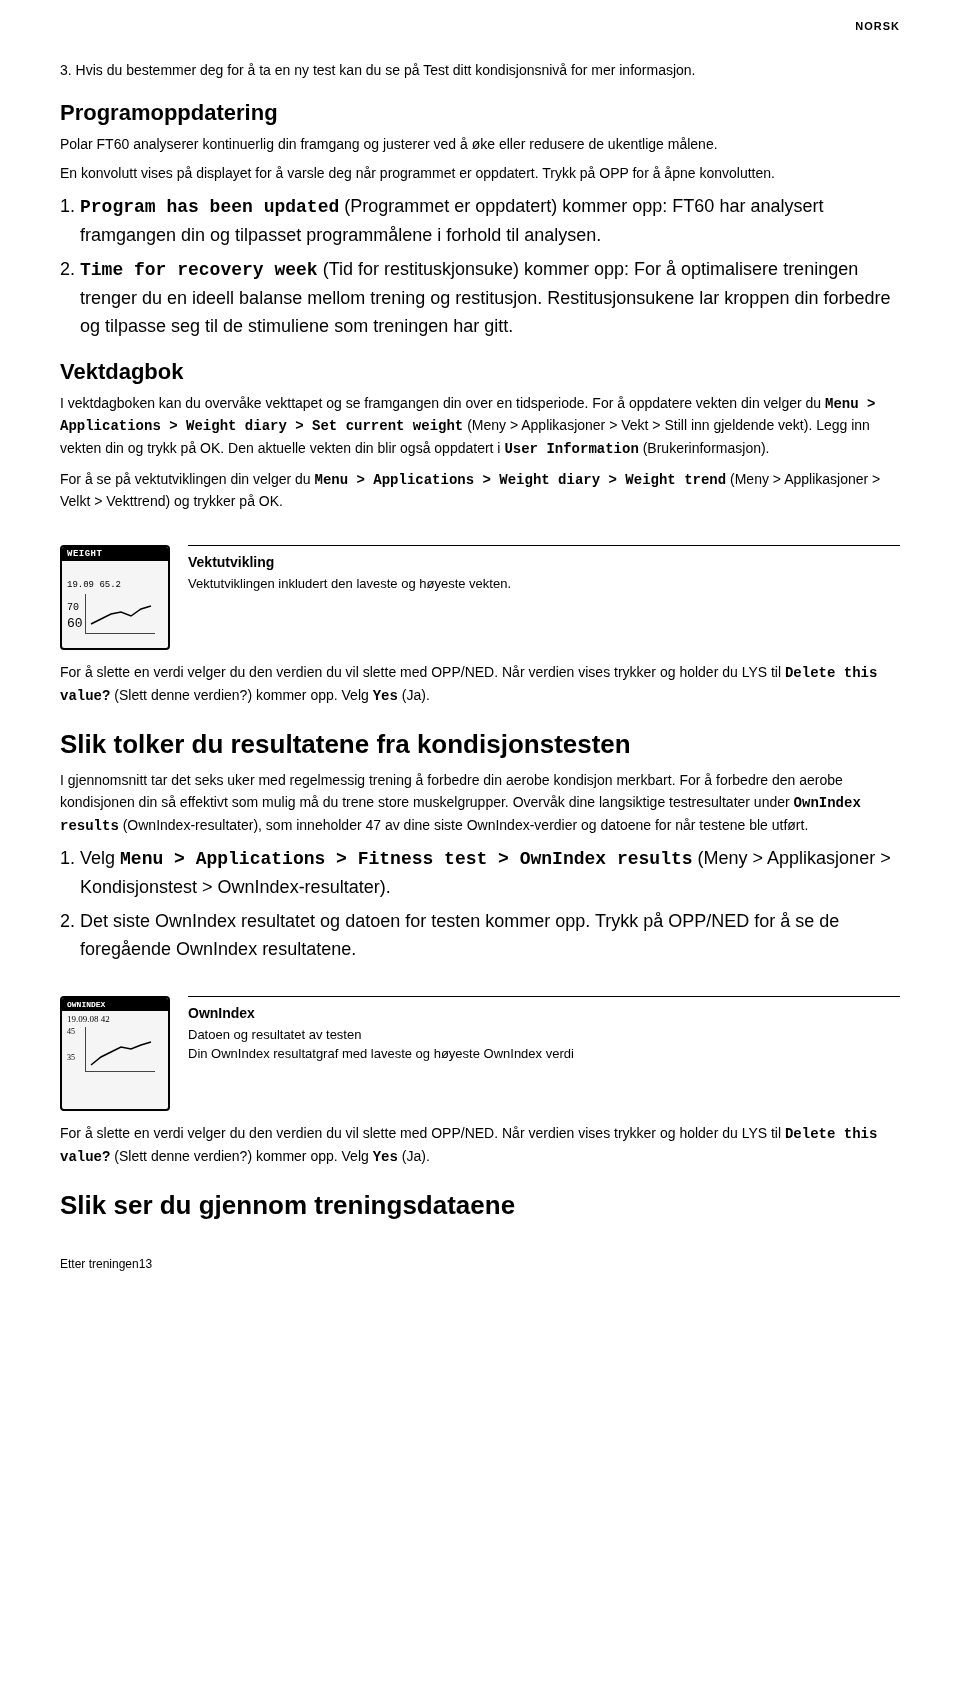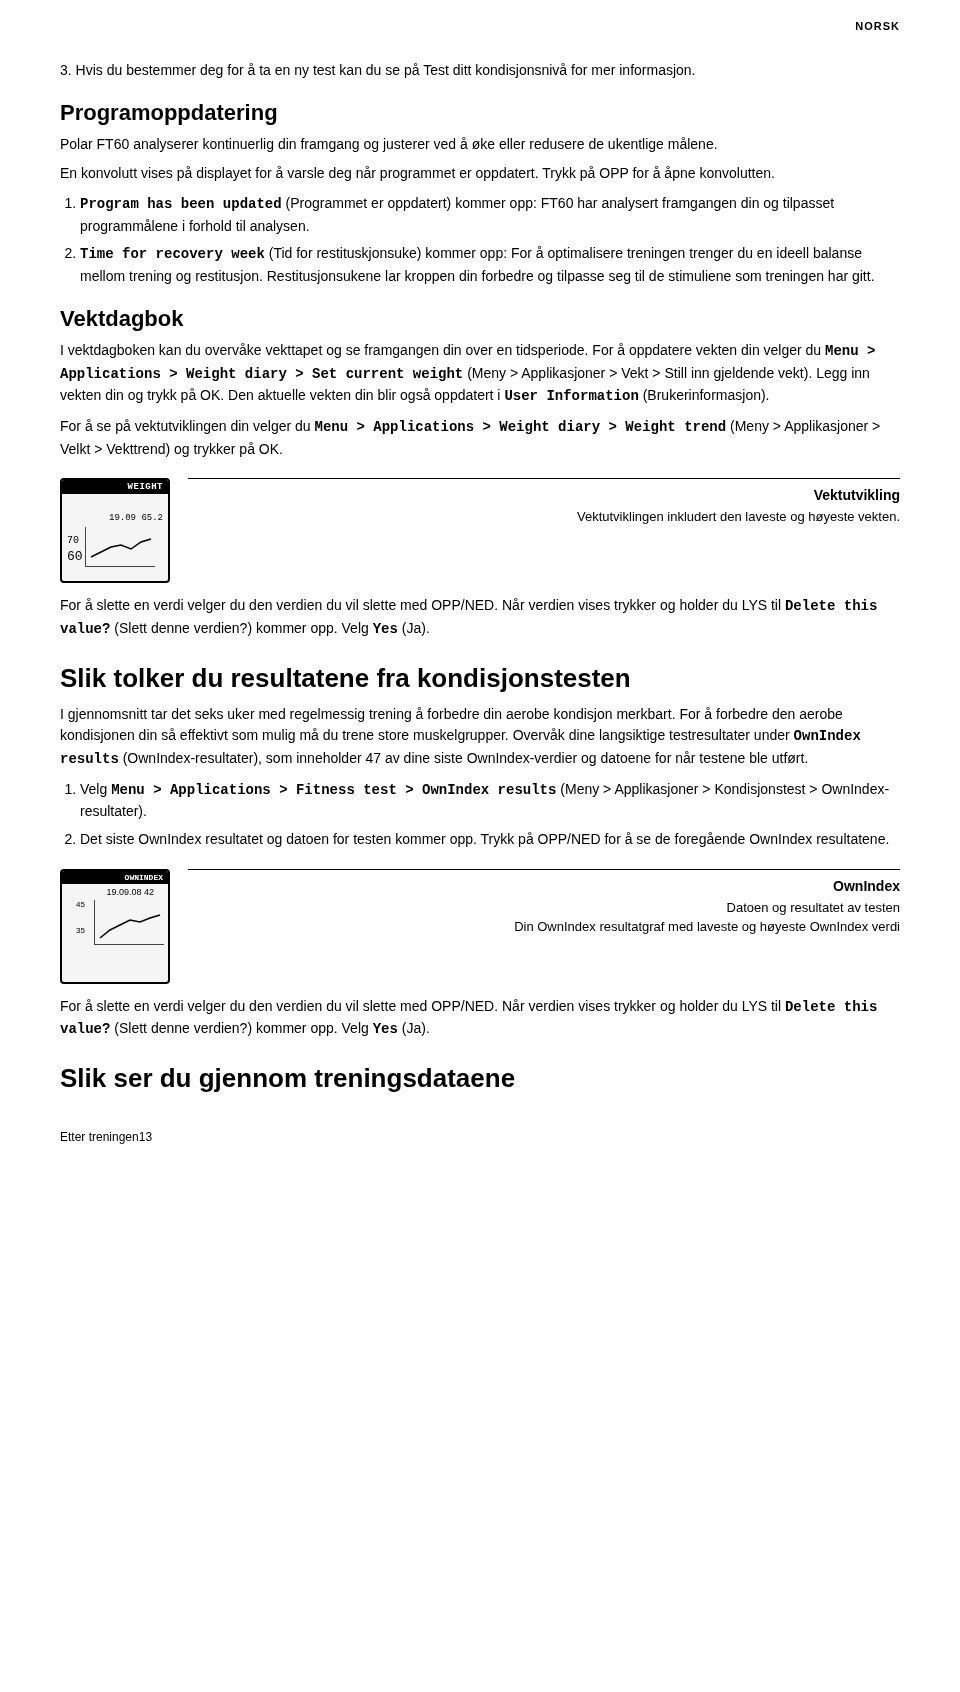--- a/index.html
+++ b/index.html
@@ -56,31 +56,30 @@
       font-family: 'Courier New', Courier, monospace;
       font-weight: bold;
     }
 
     ol {
       margin-left: 20px;
       margin-bottom: 8px;
     }
 
     ol li {
-      font-size: 14px;
+      font-size: 18px;
       line-height: 1.55;
       margin-bottom: 6px;
     }
 
     .figure-row {
       display: flex;
       align-items: flex-start;
-      margin: 18px 0 12px 0;
+      margin: 32px 0 12px 0;
       gap: 18px;
-      text-align: right;
     }
 
     .device-image {
       width: 110px;
       height: 105px;
       border: 2px solid #000;
       border-radius: 4px;
       flex-shrink: 0;
       display: flex;
       flex-direction: column;
@@ -175,22 +174,22 @@
     .ownindex-header {
       background: #000;
       color: #fff;
       font-family: 'Courier New', Courier, monospace;
       font-size: 8px;
       font-weight: bold;
       padding: 2px 5px;
     }
 
     .ownindex-body {
-      padding: 3px 14px;
-      font-family: Liberation Sans, sans-serif;
+      padding: 3px 5px;
+      font-family: Liberation Serif, serif;
       font-size: 9px;
     }
   </style>
 </head>
 <body>
 
 <div class="page-container">
 
   <div class="header-norsk">NORSK</div>
 

